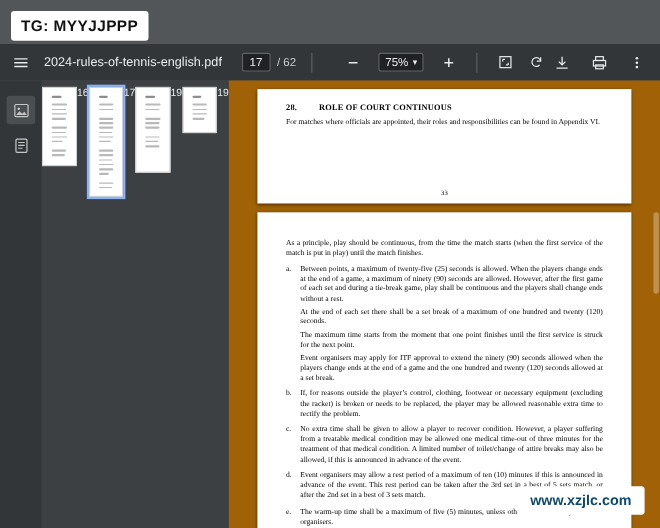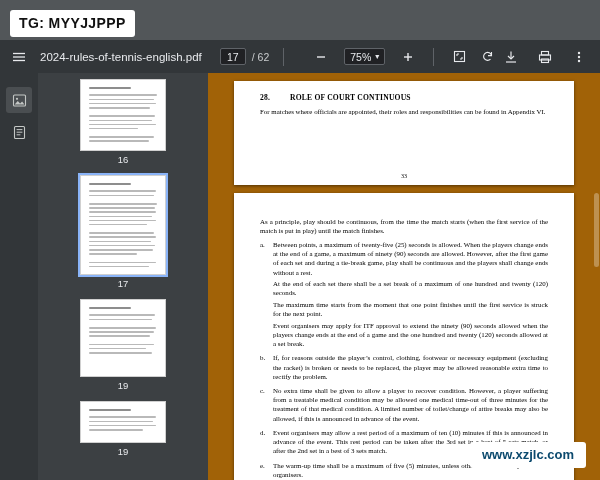--- a/index.html
+++ b/index.html
@@ -138,22 +138,20 @@
     position: absolute;
     left: 38px; top: 73px;
     width: 170px; height: 407px;
     background: #3c4043;
     overflow: hidden;
     z-index: 15;
   }
   .thumb-wrap {
     width: 100%;
     display: flex;
-    flex-direction: column;
-    align-items: center;
     padding-top: 6px;
   }
   .thumb {
     width: 86px;
     background: #ffffff;
     margin-bottom: 3px;
     position: relative;
     overflow: hidden;
     border: 1px solid #d0d0d0;
     cursor: pointer;

